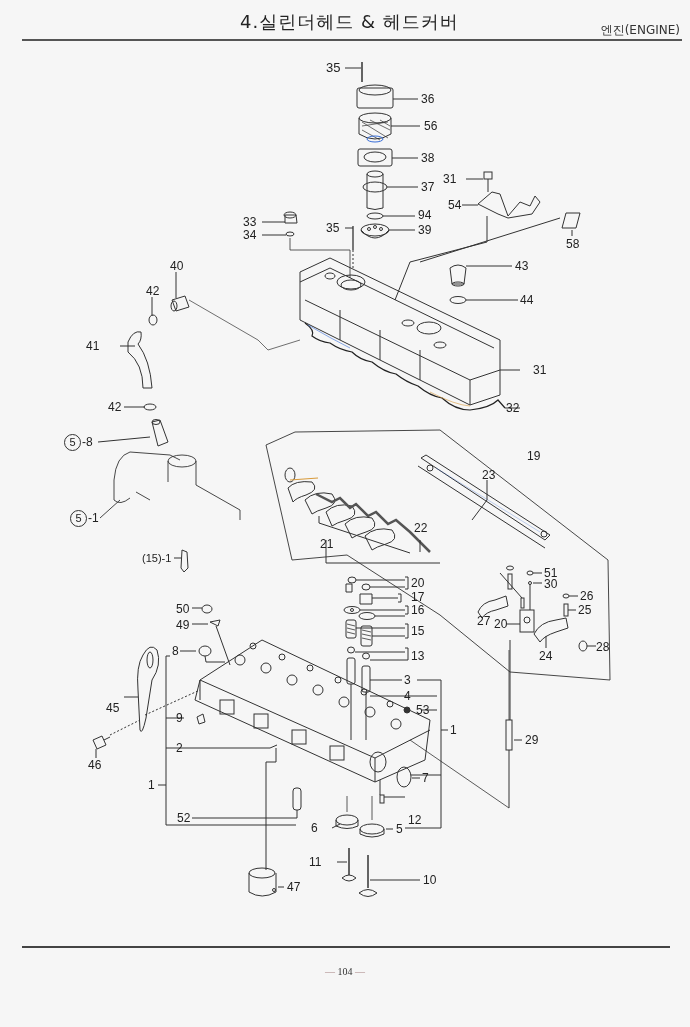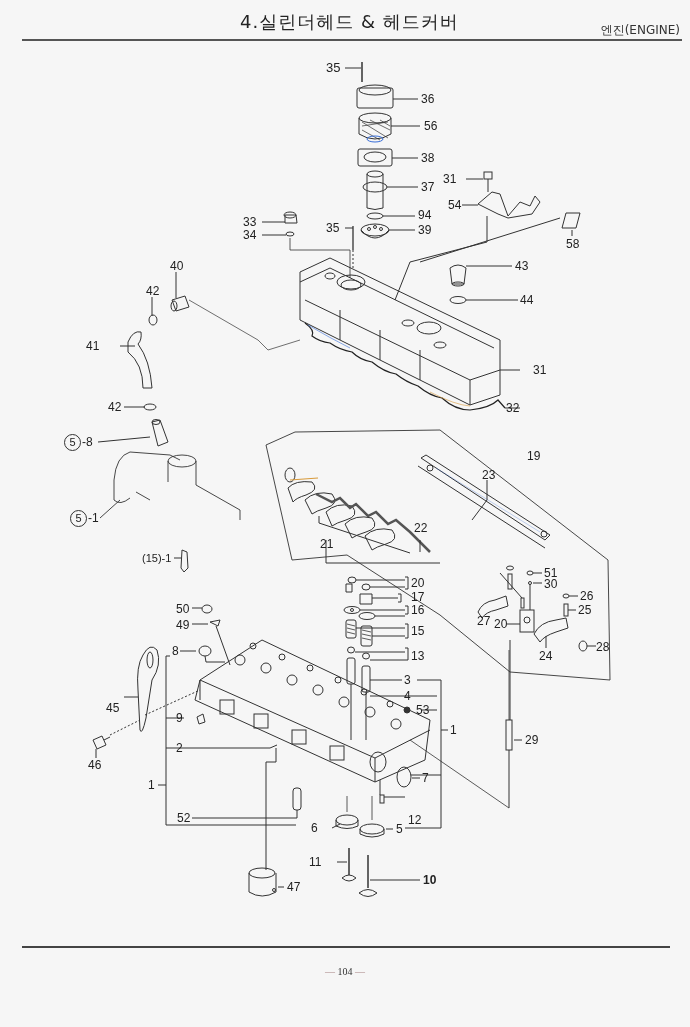--- a/index.html
+++ b/index.html
@@ -416,21 +416,21 @@
 <div class="lbl" style="left:404px;top:690px;">4</div>
 <div class="lbl" style="left:416px;top:704px;">53</div>
 <div class="lbl" style="left:450px;top:724px;">1</div>
 <div class="lbl" style="left:525px;top:734px;">29</div>
 <div class="lbl" style="left:422px;top:772px;">7</div>
 <div class="lbl" style="left:408px;top:814px;">12</div>
 <div class="lbl" style="left:177px;top:812px;">52</div>
 <div class="lbl" style="left:311px;top:822px;">6</div>
 <div class="lbl" style="left:396px;top:823px;">5</div>
 <div class="lbl" style="left:309px;top:856px;">11</div>
-<div class="lbl" style="left:423px;top:874px;font-weight:bold;">10</div>
+<div class="lbl" style="left:423px;top:874px;">10</div>
 <div class="lbl" style="left:287px;top:881px;">47</div>
 
 <div class="rule-bottom"></div>
 <div class="pageno">
   <span class="dash">—</span>
   <span>104</span>
   <span class="dash">—</span>
 </div>
 
 </body></html>

